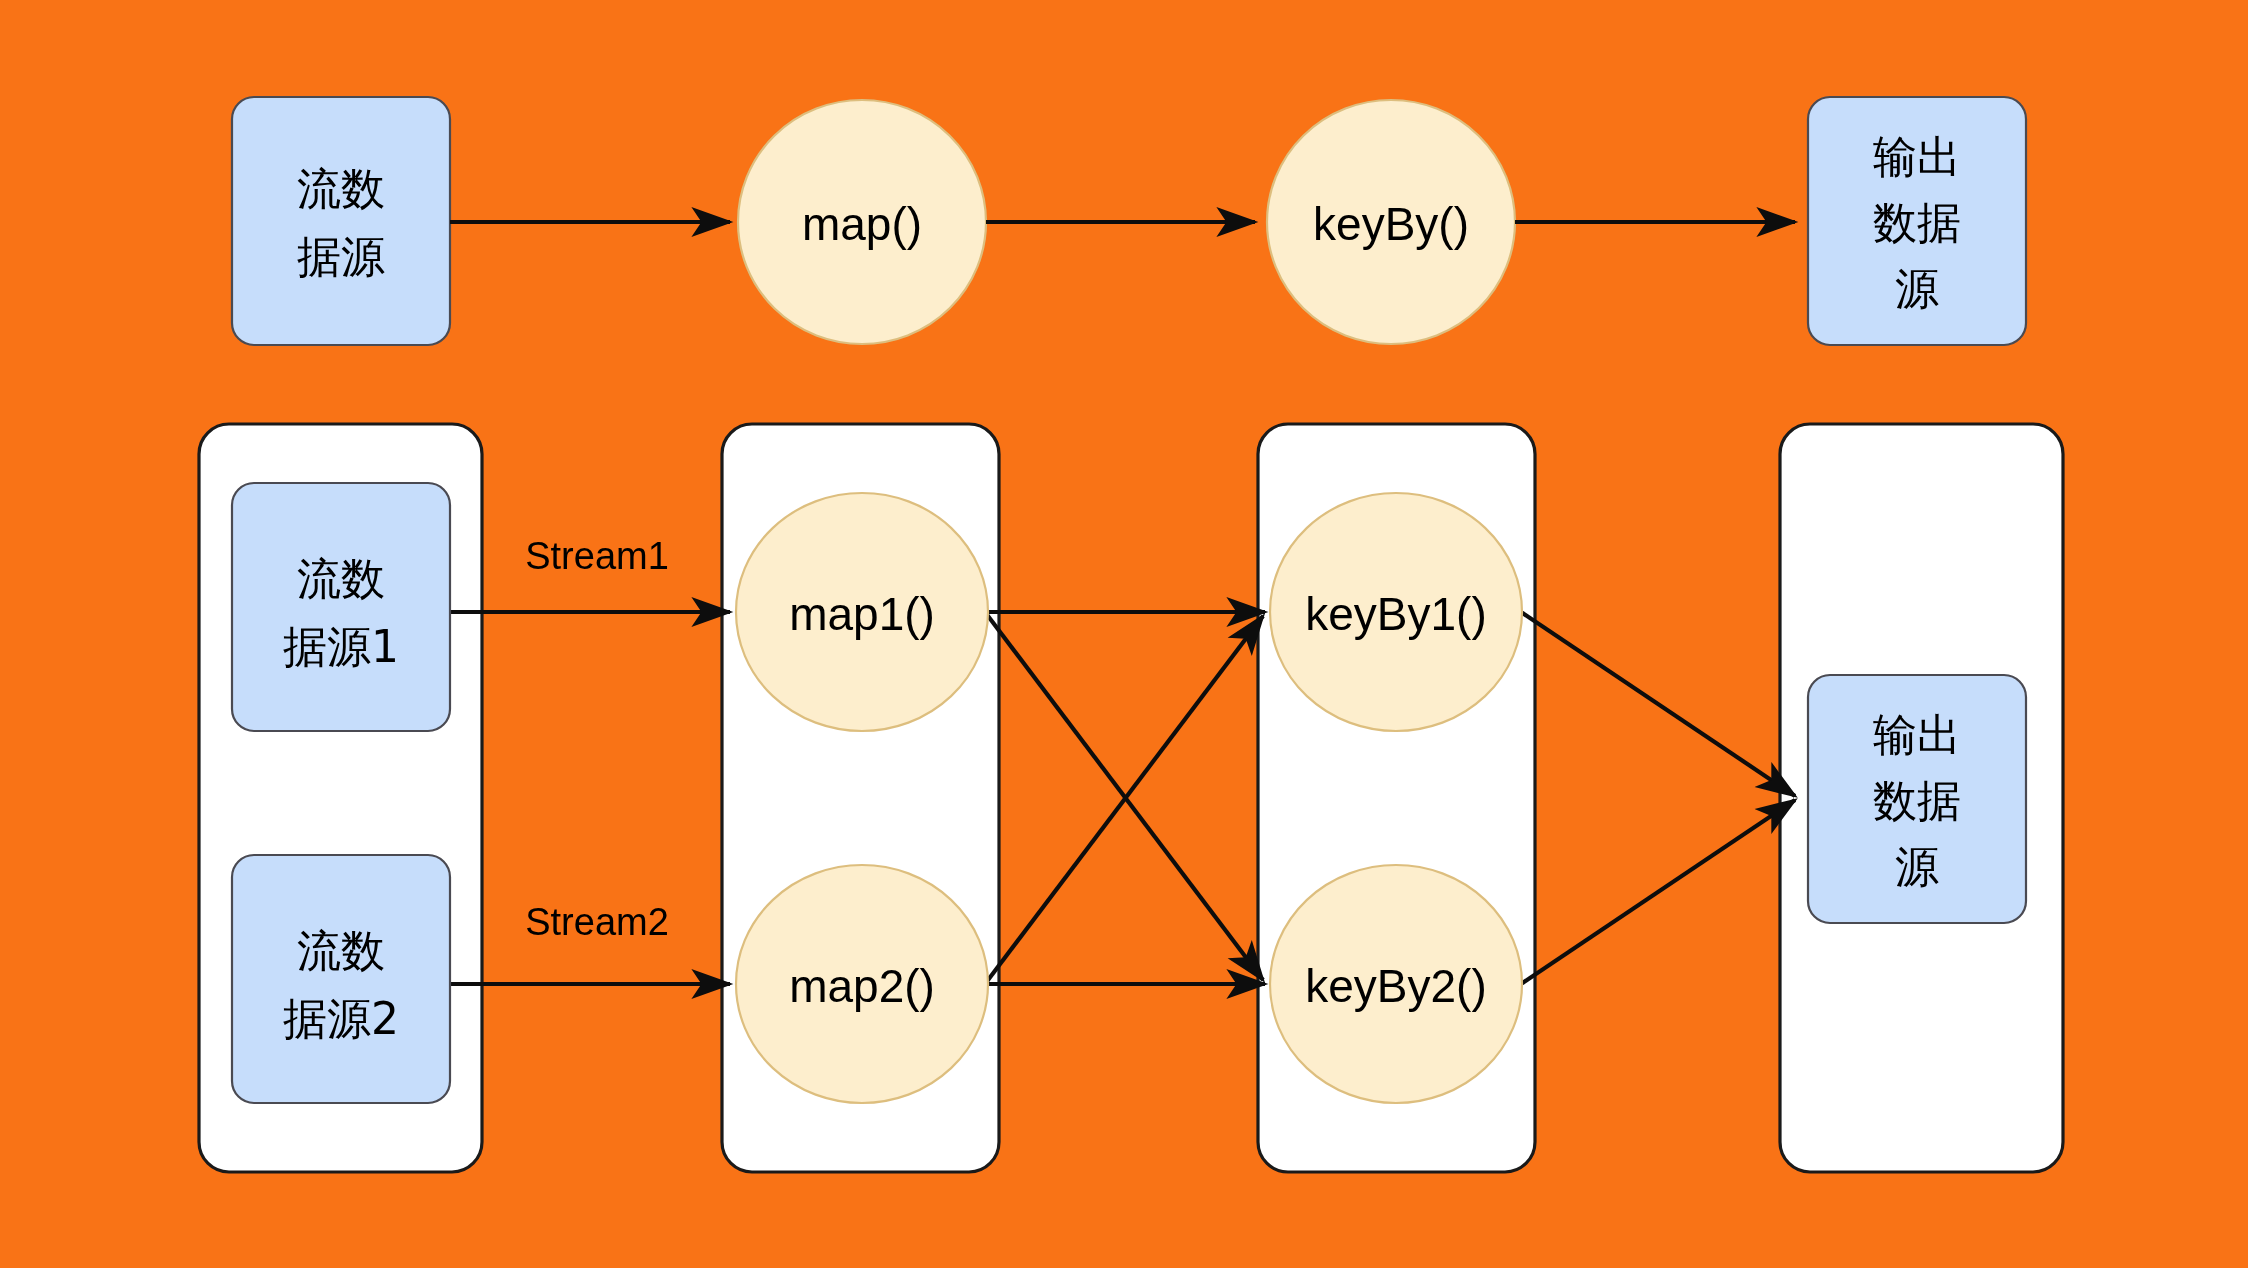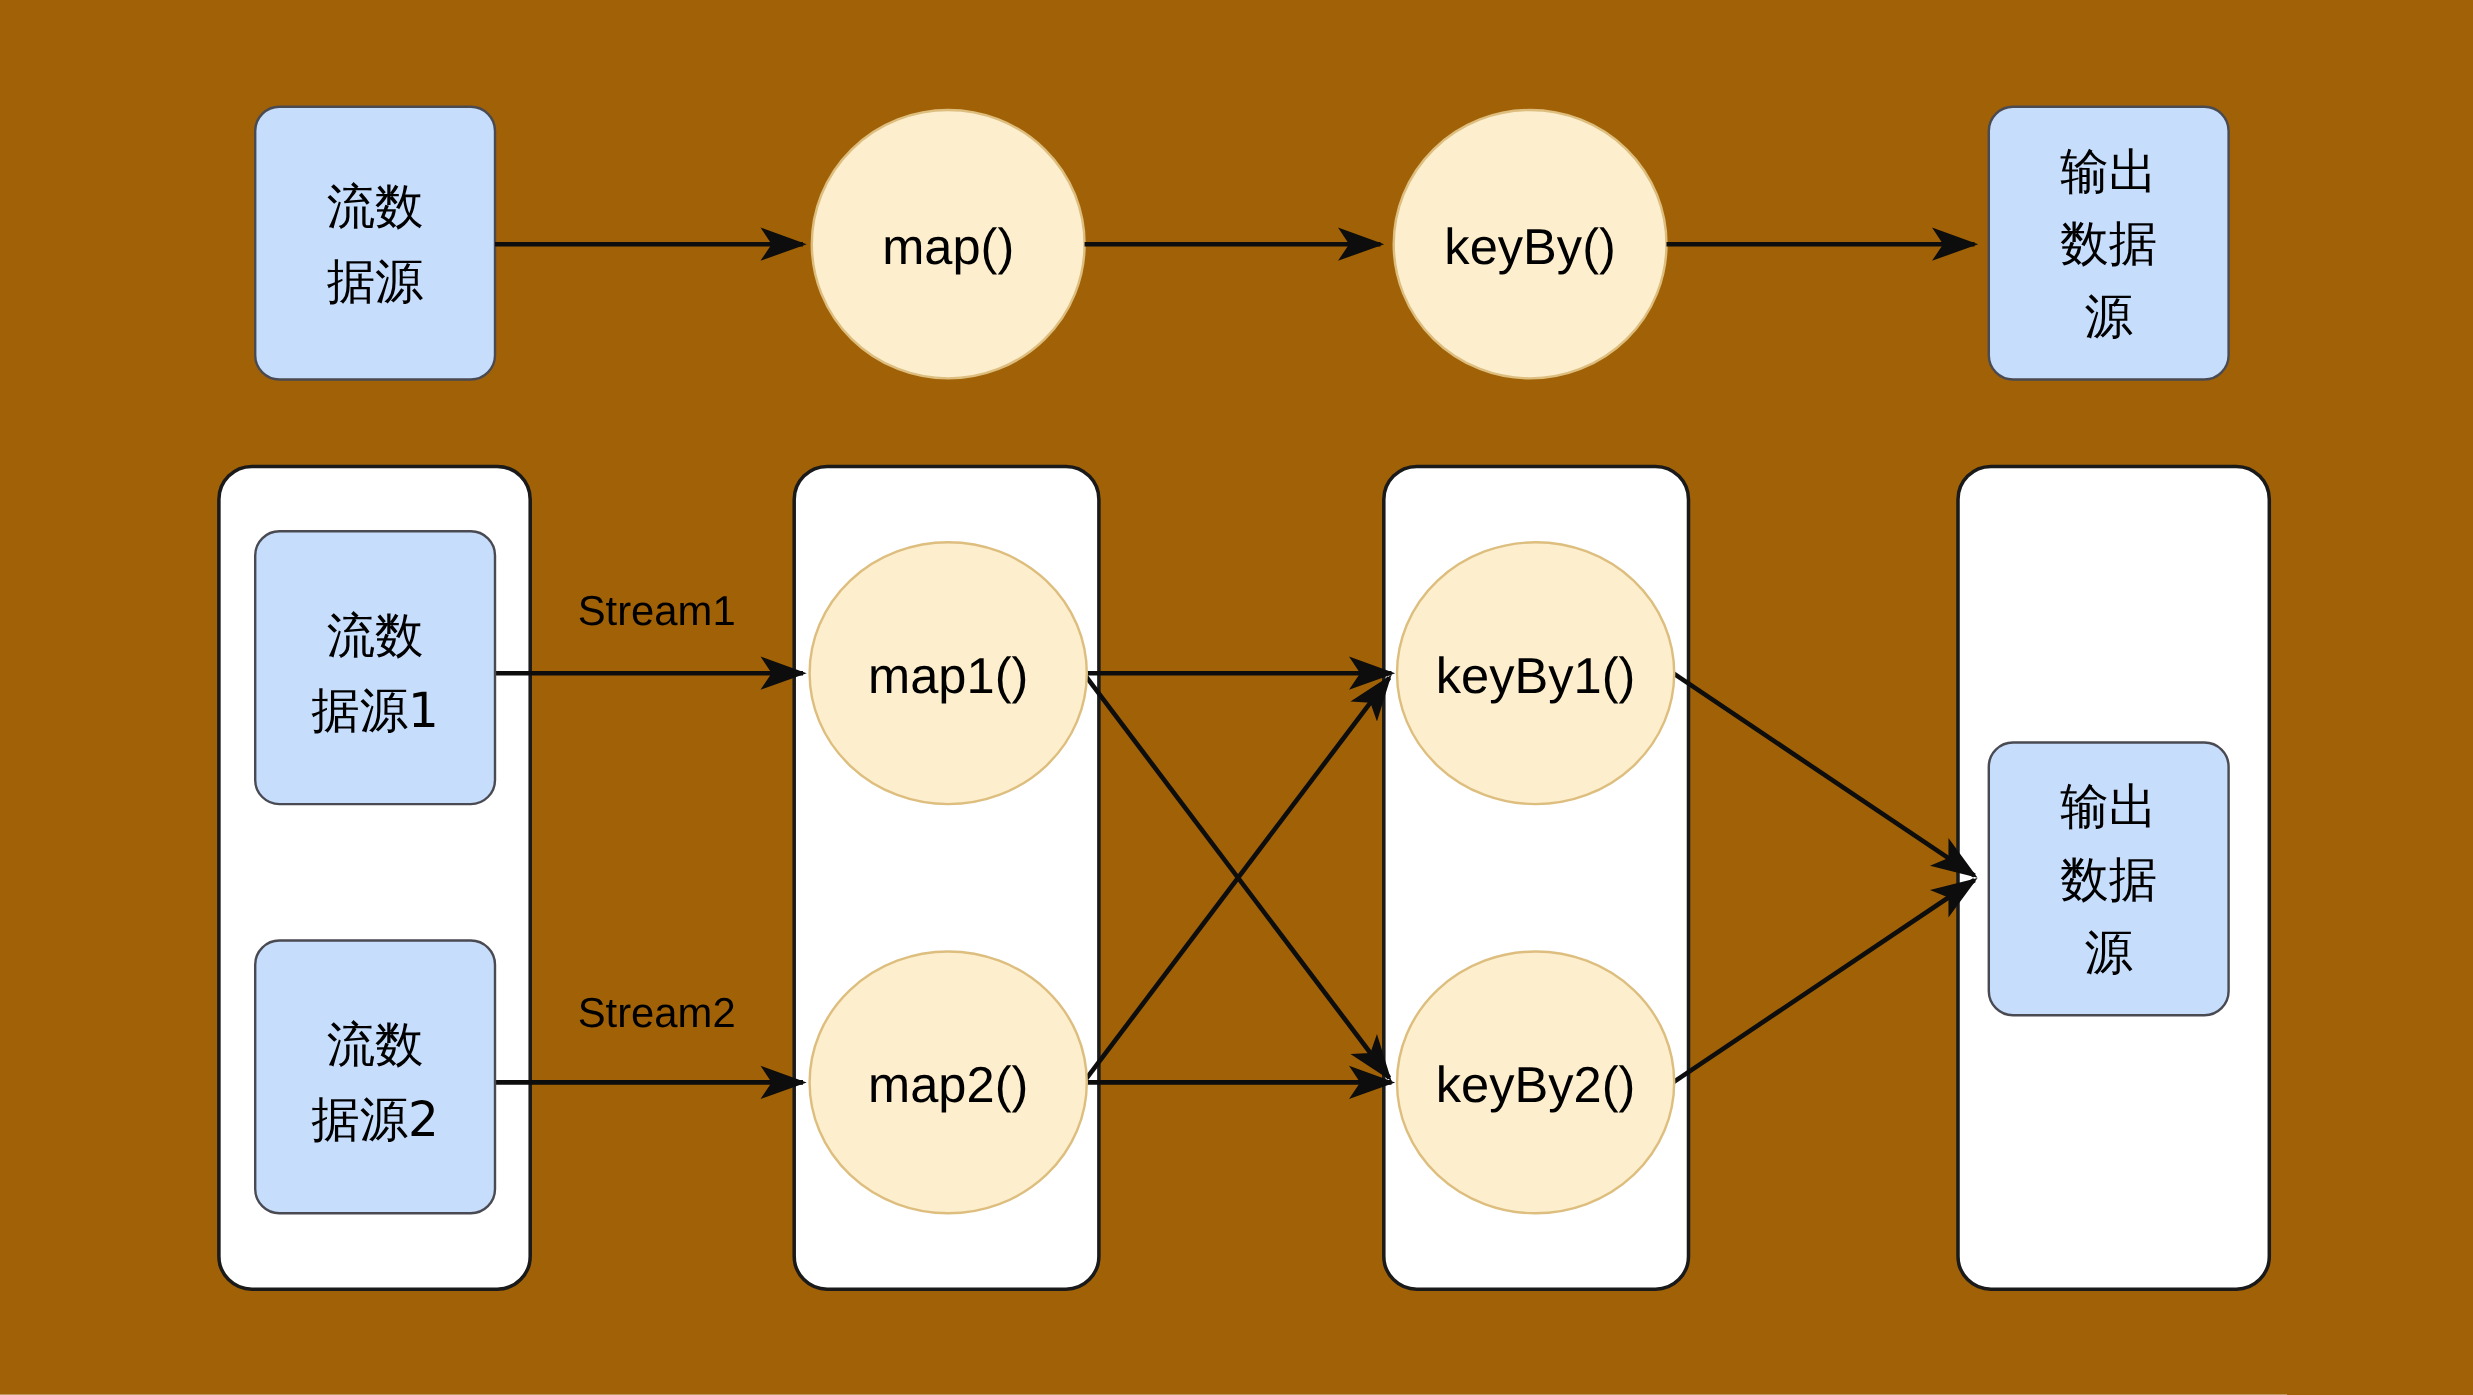--- a/index.html
+++ b/index.html
@@ -4,21 +4,21 @@
 <style>
   html, body {
     margin: 0;
     padding: 0;
     background: #f4f3ef;
   }
   #canvas {
     position: relative;
     width: 2248px;
     height: 1268px;
-    background: #a16207;
+    background: #f97316;
     font-family: "Liberation Sans", "DejaVu Sans", sans-serif;
     overflow: hidden;
   }
   #diagram {
     position: absolute;
     inset: 0;
     width: 2248px;
     height: 1268px;
   }
   .node-box {

